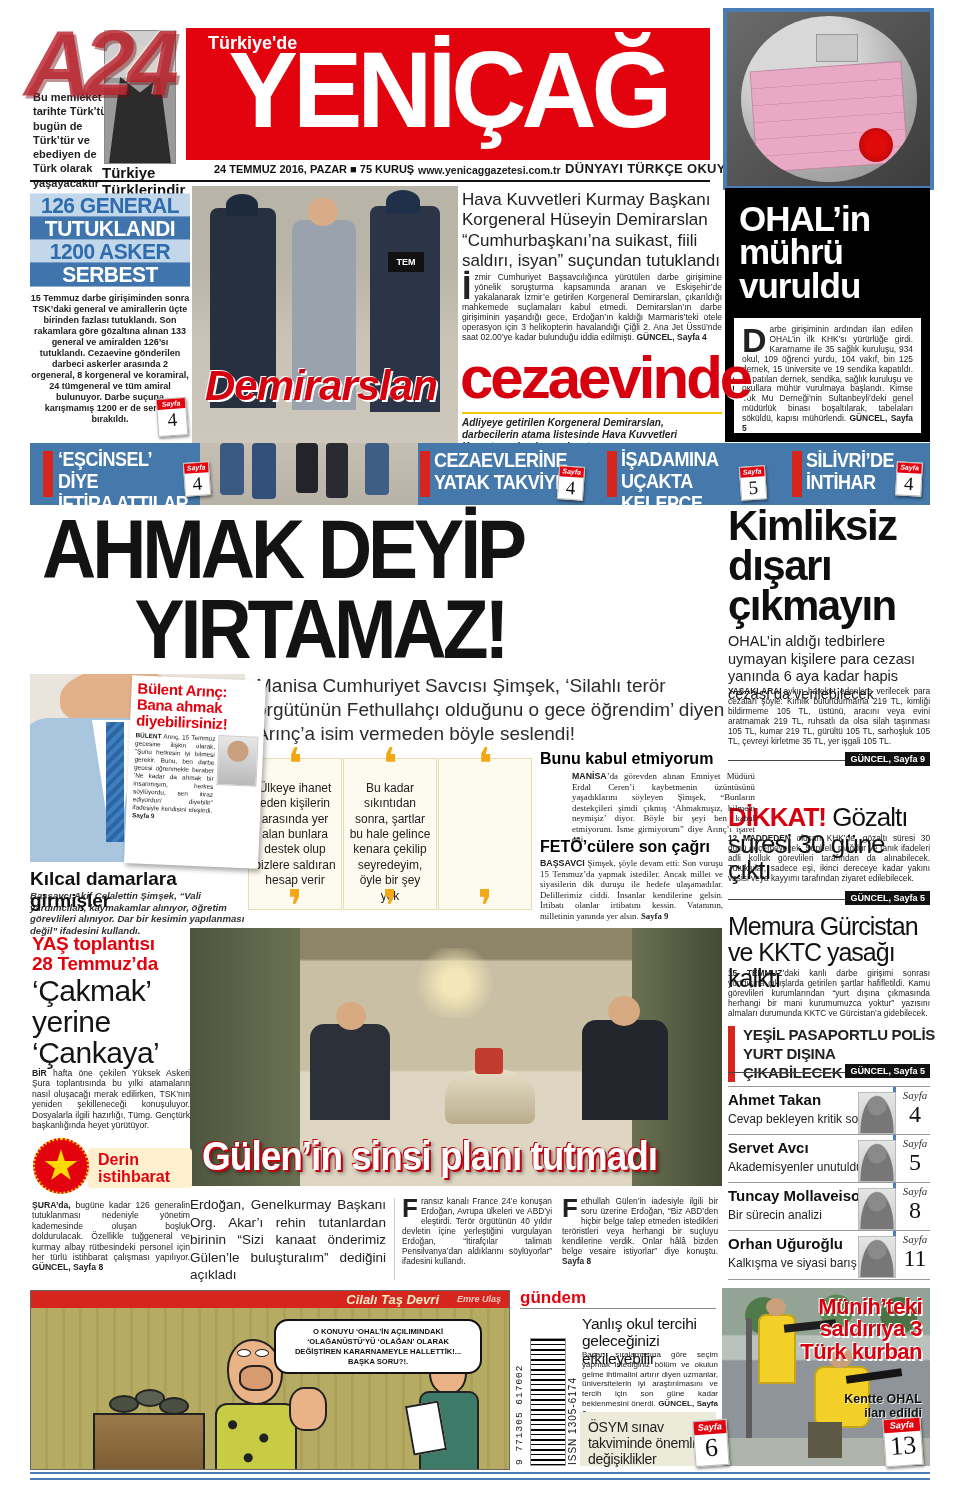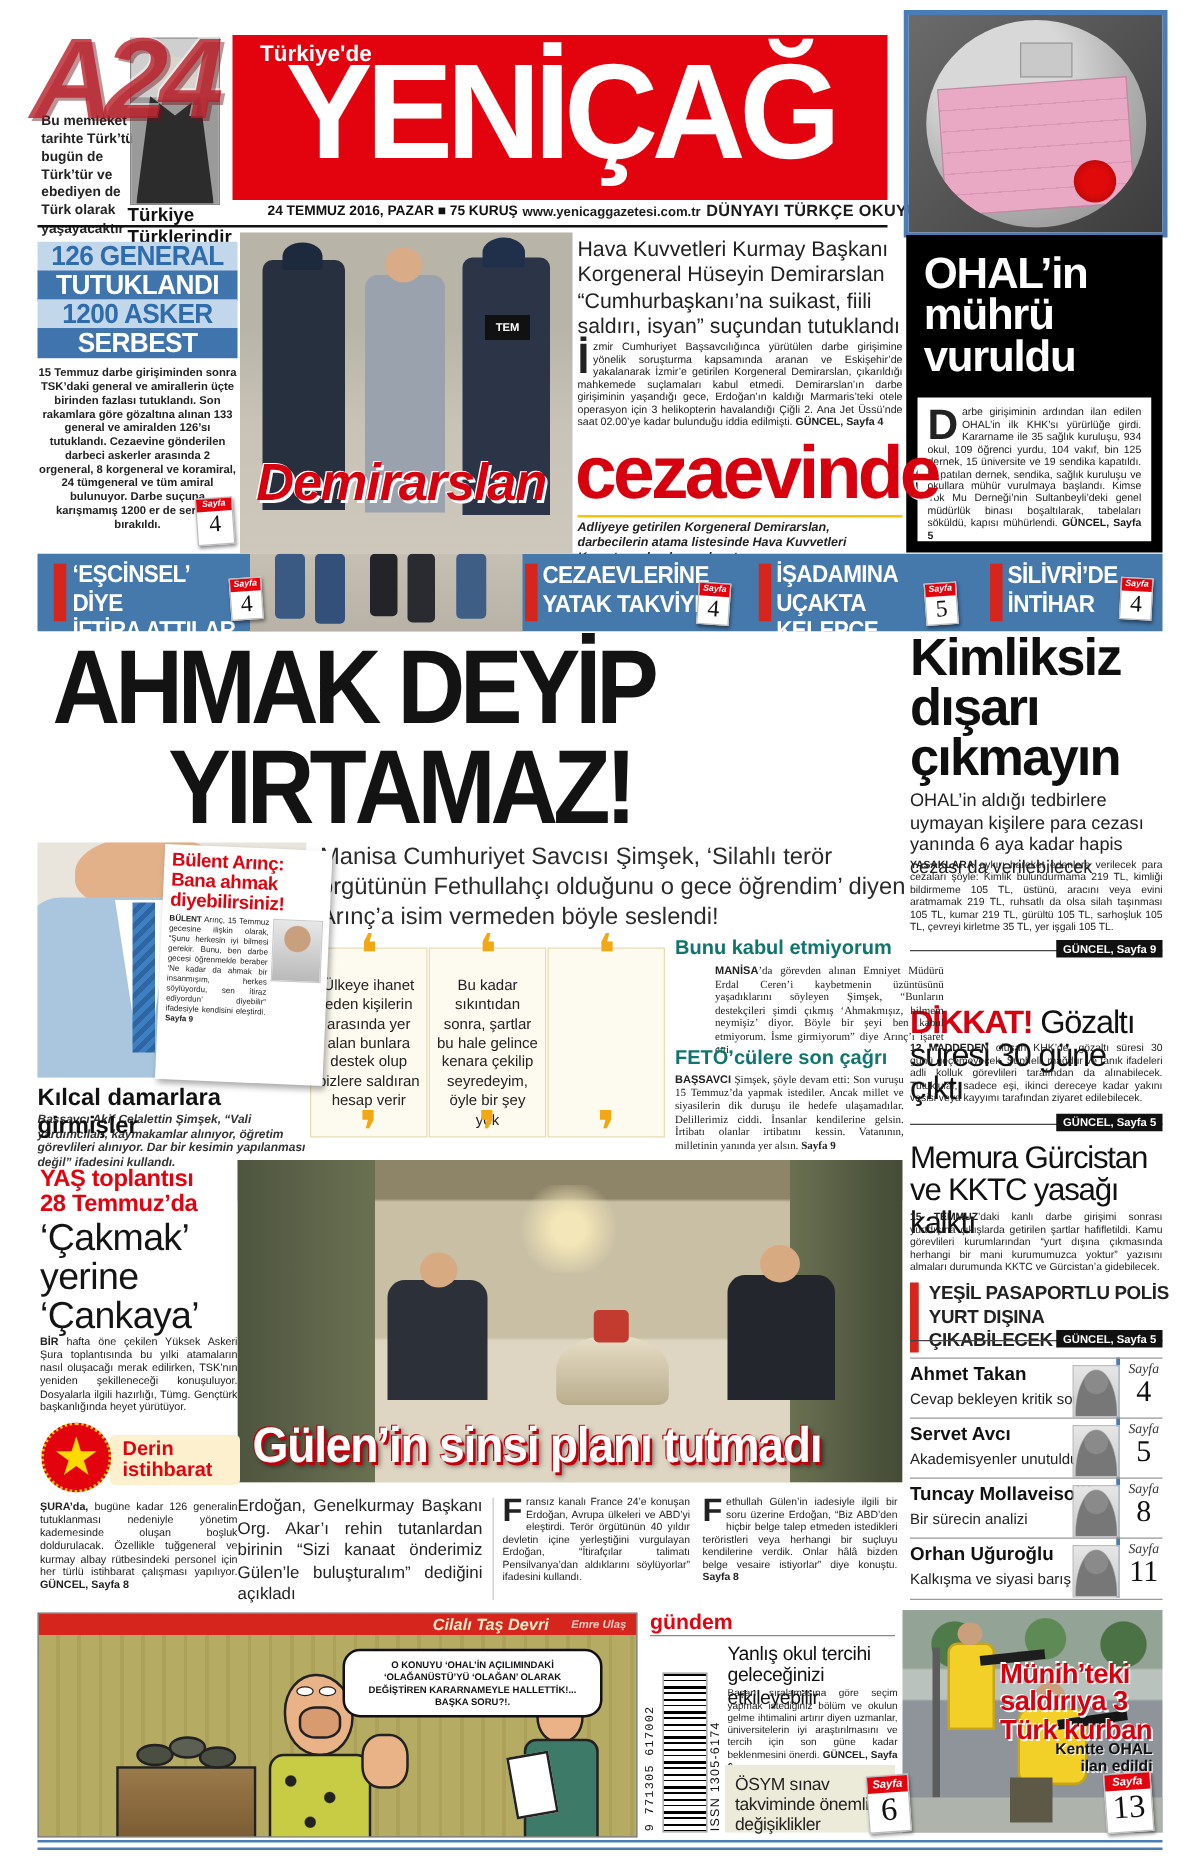--- a/index.html
+++ b/index.html
@@ -58,21 +58,21 @@
   
   .ahmak{font-weight:bold;color:#131313;font-size:75px;letter-spacing:-4px;line-height:1;
        transform:scaleY(1.12);text-align:center;}
   .deck{font-size:19px;line-height:1.25;color:#2b2b2b;}
   
   .quote-box{width:92px;height:150px;background:#fdfaef;border:1px solid #e6ddb5;z-index:5;}
   .quote-mark{position:absolute;left:0;width:100%;text-align:center;font-size:44px;font-weight:bold;
        color:#f2a714;line-height:.6;font-family:"DejaVu Sans",sans-serif;}
   .qm-top{top:-8px;} .qm-bot{bottom:-10px;}
   .quote-text{position:absolute;top:22px;left:5px;right:5px;font-size:12px;line-height:1.28;text-align:center;color:#222;}
-  .side-title{font-size:16px;font-weight:bold;color:#0f766e;}
+  .side-title{font-size:16px;font-weight:bold;color:#000000;}
   .serifbody{font-family:"Liberation Serif",serif;font-size:8.8px;line-height:1.2;text-align:justify;color:#222;}
   .lead{font-family:"Liberation Sans",sans-serif;font-weight:bold;}
   
   .arinc-box{background:#fff;box-shadow:2px 3px 5px rgba(0,0,0,.35);transform:rotate(2.5deg);z-index:8;padding:5px 6px;}
   .arinc-title{color:#e3030f;font-weight:bold;font-size:15px;line-height:1.05;letter-spacing:-.3px;}
   .arinc-body{font-size:6.4px;line-height:1.25;text-align:justify;color:#222;margin-top:4px;}
   .kilcal-title{font-size:19px;font-weight:bold;color:#111;}
   .kilcal-body{font-size:9.6px;font-weight:bold;font-style:italic;line-height:1.22;color:#333;}
   
   .big-title{font-weight:bold;font-size:42px;letter-spacing:-1.5px;line-height:.95;color:#0f0f0f;}
@@ -119,22 +119,22 @@
   .bubble{position:absolute;background:#fff;border:2px solid #111;border-radius:14px;
        font-size:7.6px;font-weight:bold;text-align:center;line-height:1.3;padding:6px 7px;color:#111;z-index:3;}
   .cshape{position:absolute;}
   
   .gundem-label{color:#e3030f;font-weight:bold;font-size:17px;}
   .okul-title{font-size:15.5px;line-height:1.12;color:#111;letter-spacing:-.3px;}
   .okul-body{font-size:8px;line-height:1.22;text-align:justify;color:#222;}
   .osym-box{background:#ecead9;padding:7px 8px;font-size:14px;line-height:1.15;color:#222;letter-spacing:-.3px;}
   .barcode-bars{background:repeating-linear-gradient(180deg,#000 0 2px,#fff 2px 5px,#000 5px 6px,#fff 6px 10px);border:1px solid #999;}
   .vtext{writing-mode:vertical-rl;transform:rotate(180deg);font-family:"Liberation Mono",monospace;font-size:9.5px;letter-spacing:1px;color:#111;}
-  .munih-title{font-size:22px;font-weight:bold;color:#d6000f;line-height:1.02;
-       text-shadow:1.5px 1.5px 0 #fff,-1px -1px 0 #fff;letter-spacing:-.5px;z-index:5;margin-top:32px;}
+  .munih-title{font-size:22px;font-weight:bold;color:#d6000f;text-align:right;line-height:1.02;
+       text-shadow:1.5px 1.5px 0 #fff,-1px -1px 0 #fff;letter-spacing:-.5px;z-index:5;}
   .munih-sub{font-size:12.5px;font-weight:bold;color:#111;text-align:right;line-height:1.15;
        text-shadow:1px 1px 0 rgba(255,255,255,.8);z-index:5;}
   .blue-dbl{border-top:2px solid #4a7cb5;border-bottom:2px solid #4a7cb5;height:4px;}
 </style>
 </head>
 <body>
 
 <div class="page">
 
   <div class="blk motto" style="left:33px;top:90px;width:82px;">Bu memleket tarihte Türk’tü, bugün de Türk’tür ve ebediyen de Türk olarak yaşayacaktır</div>

